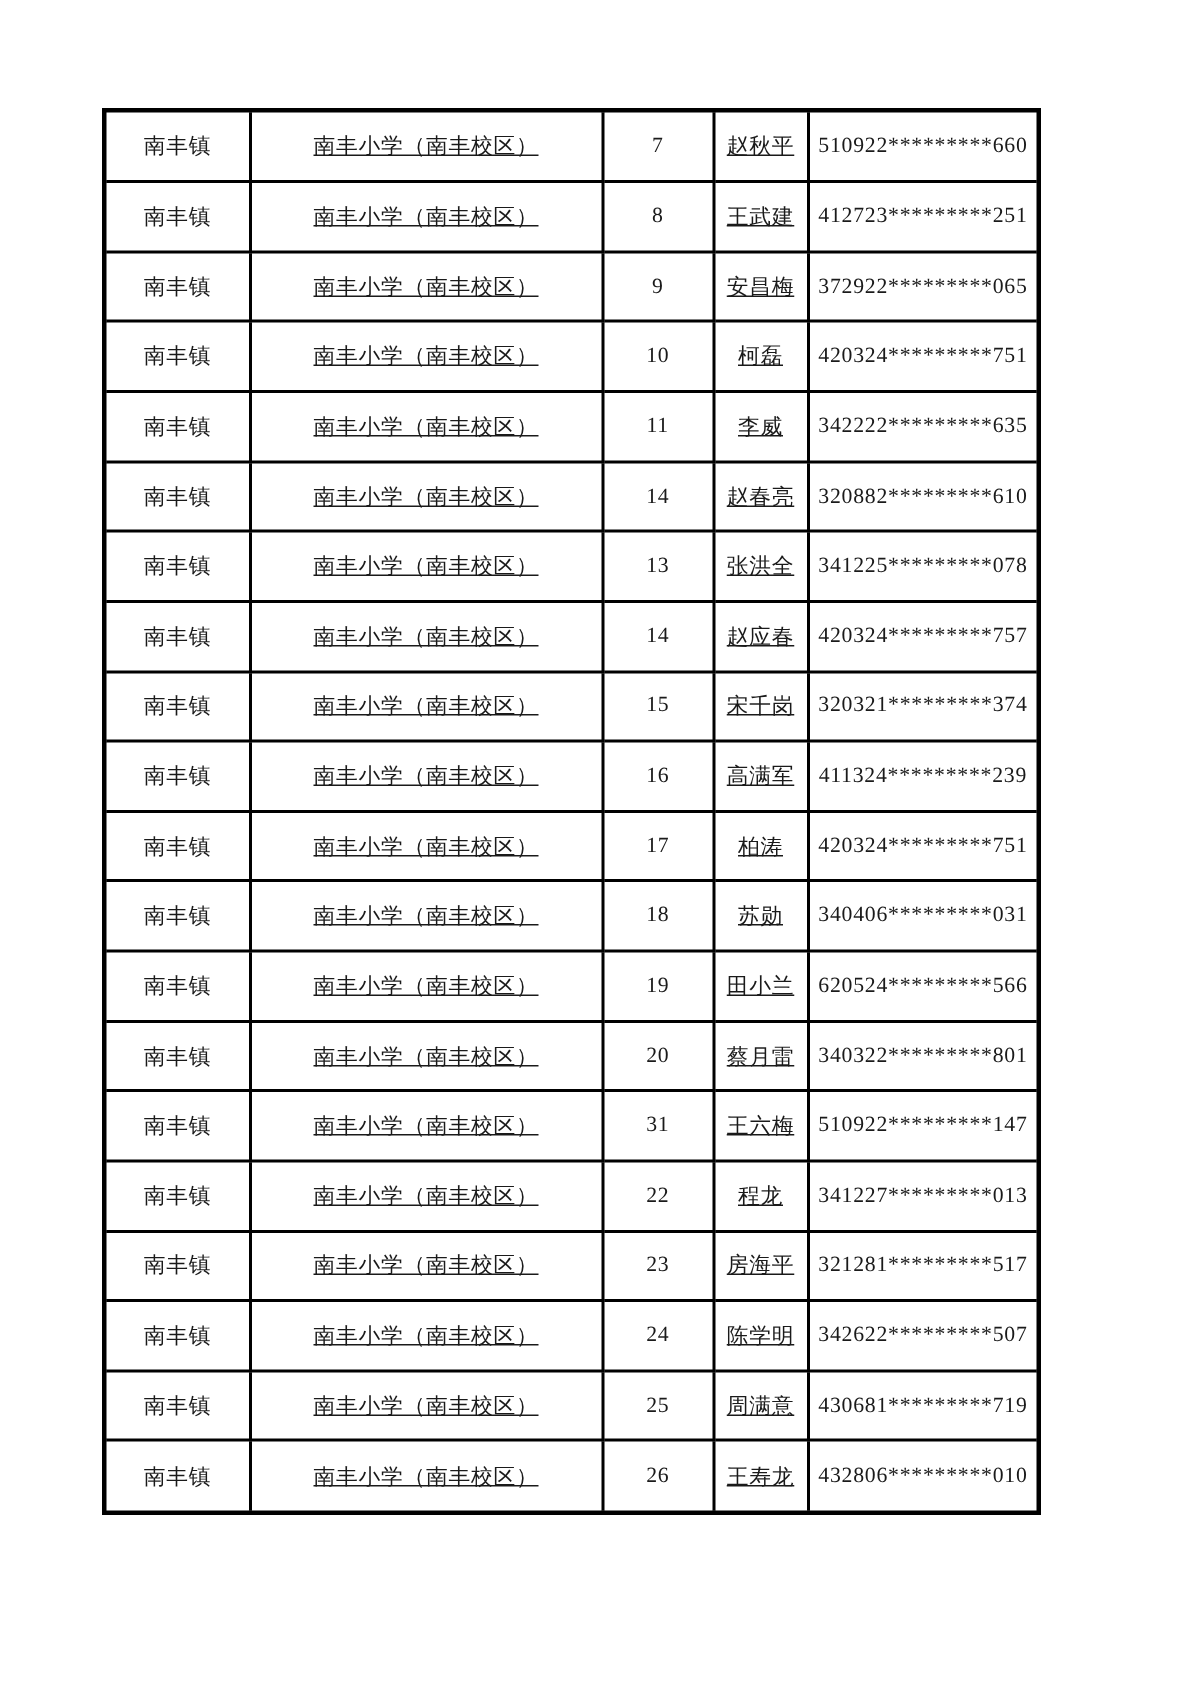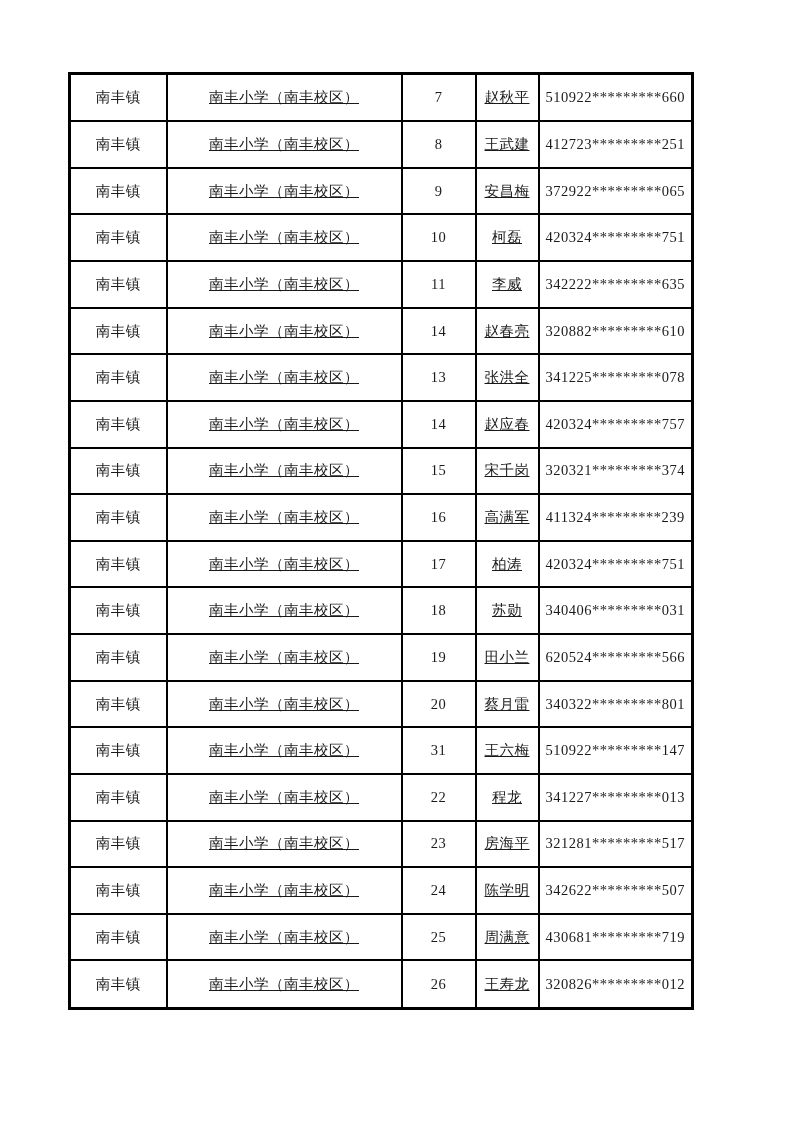--- a/index.html
+++ b/index.html
@@ -179,17 +179,17 @@
     <td class="col-school">南丰小学（南丰校区）</td>
     <td class="col-serial">25</td>
     <td class="col-name">周满意</td>
     <td class="col-id">430681*********719</td>
   </tr>
         <tr>
     <td class="col-town">南丰镇</td>
     <td class="col-school">南丰小学（南丰校区）</td>
     <td class="col-serial">26</td>
     <td class="col-name">王寿龙</td>
-    <td class="col-id">320826*********012</td>
+    <td class="col-id">432806*********010</td>
   </tr>
       </tbody>
   </table>
 </div>
 
 </body></html>

